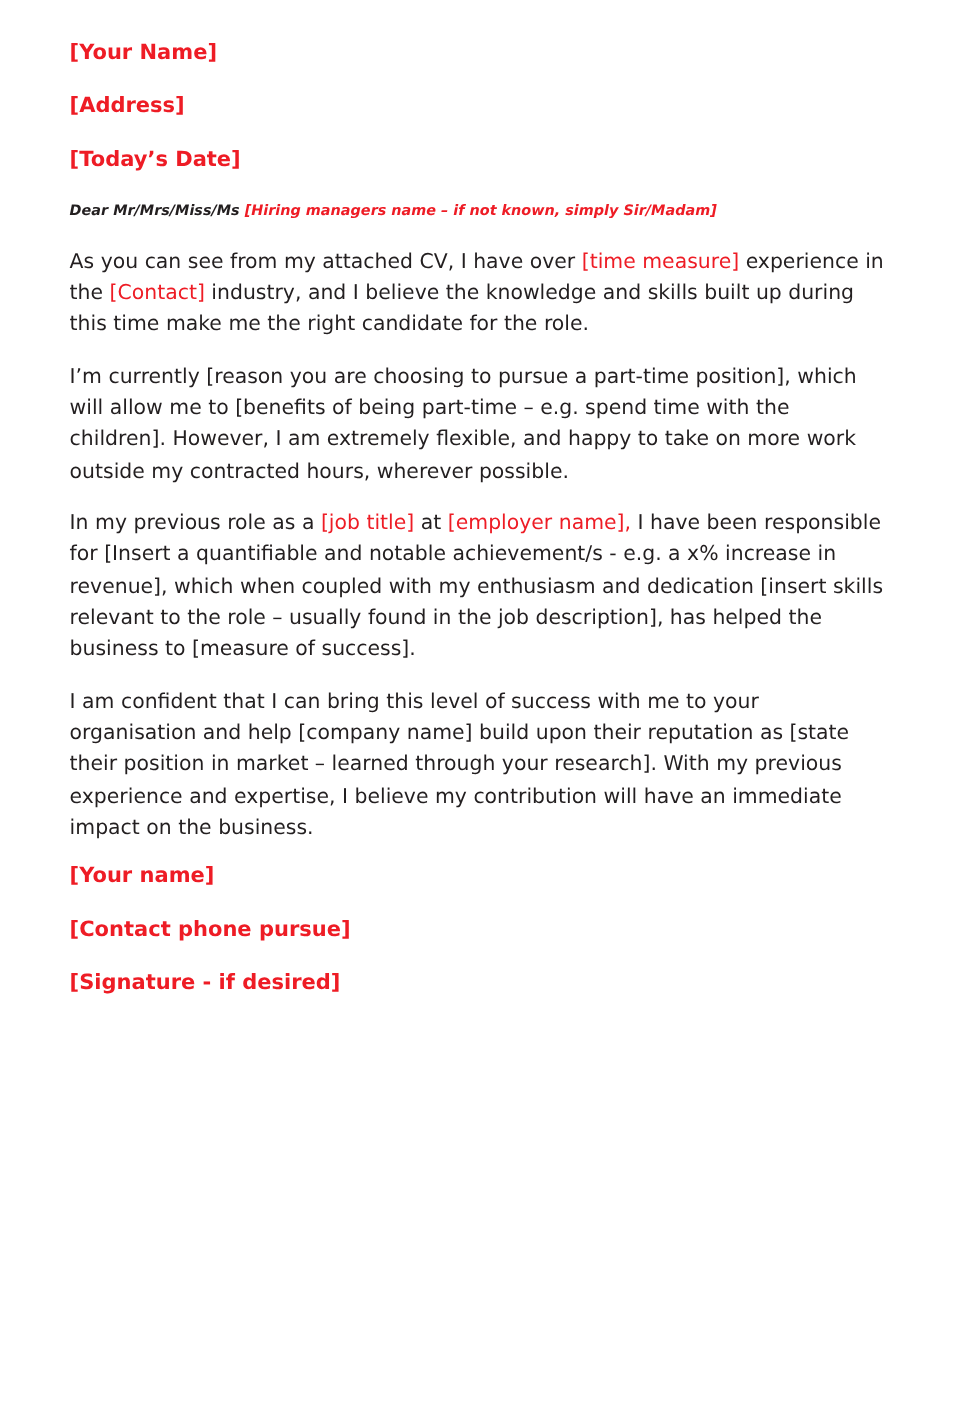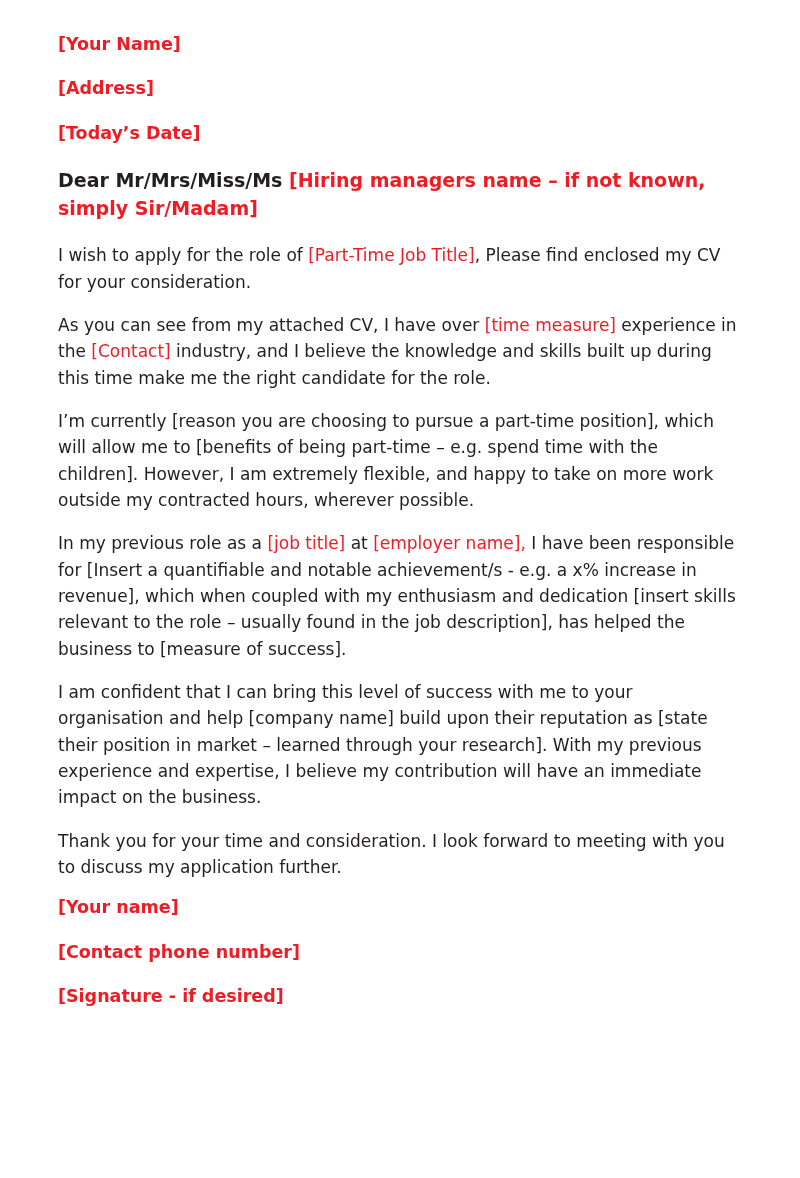--- a/index.html
+++ b/index.html
@@ -21,25 +21,26 @@
     background: #ffffff;
   }
   .header-line {
     color: #ee1c25;
     font-weight: bold;
     font-size: 17.5px;
     line-height: 1.25;
     margin: 0 0 22.5px 0;
   }
   .salutation {
-    font-size: 19px;
+    font-size: 12px;
     font-weight: bold;
     line-height: 1.45;
     margin: 0 0 20px 0;
     color: #231f20;
+    font-style: italic;
   }
   .salutation .red {
     color: #ee1c25;
     font-weight: bold;
   }
   p.body-par {
     font-size: 17px;
     line-height: 1.55;
     margin: 0 0 17px 0;
     color: #231f20;
@@ -64,27 +65,25 @@
       <div class="header-line">[Your Name]</div>
       <div class="header-line">[Address]</div>
       <div class="header-line">[Today’s Date]</div>
     </div>
 
   <div class="salutation">
     <span>Dear Mr/Mrs/Miss/Ms </span><span class="red">[Hiring managers name – if not known, simply Sir/Madam]</span>
   </div>
 
   <div id="body-block">
-      <p class="body-par"><span>I wish to apply for the role of </span><span class="red">[Part-Time Job Title]</span><span>, Please find enclosed my CV for your consideration.</span></p>
       <p class="body-par"><span>As you can see from my attached CV, I have over </span><span class="red">[time measure]</span><span> experience in the </span><span class="red">[Contact]</span><span> industry, and I believe the knowledge and skills built up during this time make me the right candidate for the role.</span></p>
       <p class="body-par"><span>I’m currently [reason you are choosing to pursue a part-time position], which will allow me to [benefits of being part-time – e.g. spend time with the children]. However, I am extremely flexible, and happy to take on more work outside my contracted hours, wherever possible.</span></p>
       <p class="body-par"><span>In my previous role as a </span><span class="red">[job title]</span><span> at </span><span class="red">[employer name],</span><span> I have been responsible for [Insert a quantifiable and notable achievement/s - e.g. a x% increase in revenue], which when coupled with my enthusiasm and dedication [insert skills relevant to the role – usually found in the job description], has helped the business to [measure of success].</span></p>
       <p class="body-par"><span>I am confident that I can bring this level of success with me to your organisation and help [company name] build upon their reputation as [state their position in market – learned through your research]. With my previous experience and expertise, I believe my contribution will have an immediate impact on the business.</span></p>
-      <p class="body-par"><span>Thank you for your time and consideration. I look forward to meeting with you to discuss my application further.</span></p>
     </div>
 
   <div id="footer-block">
       <div class="footer-line">[Your name]</div>
-      <div class="footer-line">[Contact phone number]</div>
+      <div class="footer-line">[Contact phone pursue]</div>
       <div class="footer-line">[Signature - if desired]</div>
     </div>
 
 </div>
 
 </body></html>

